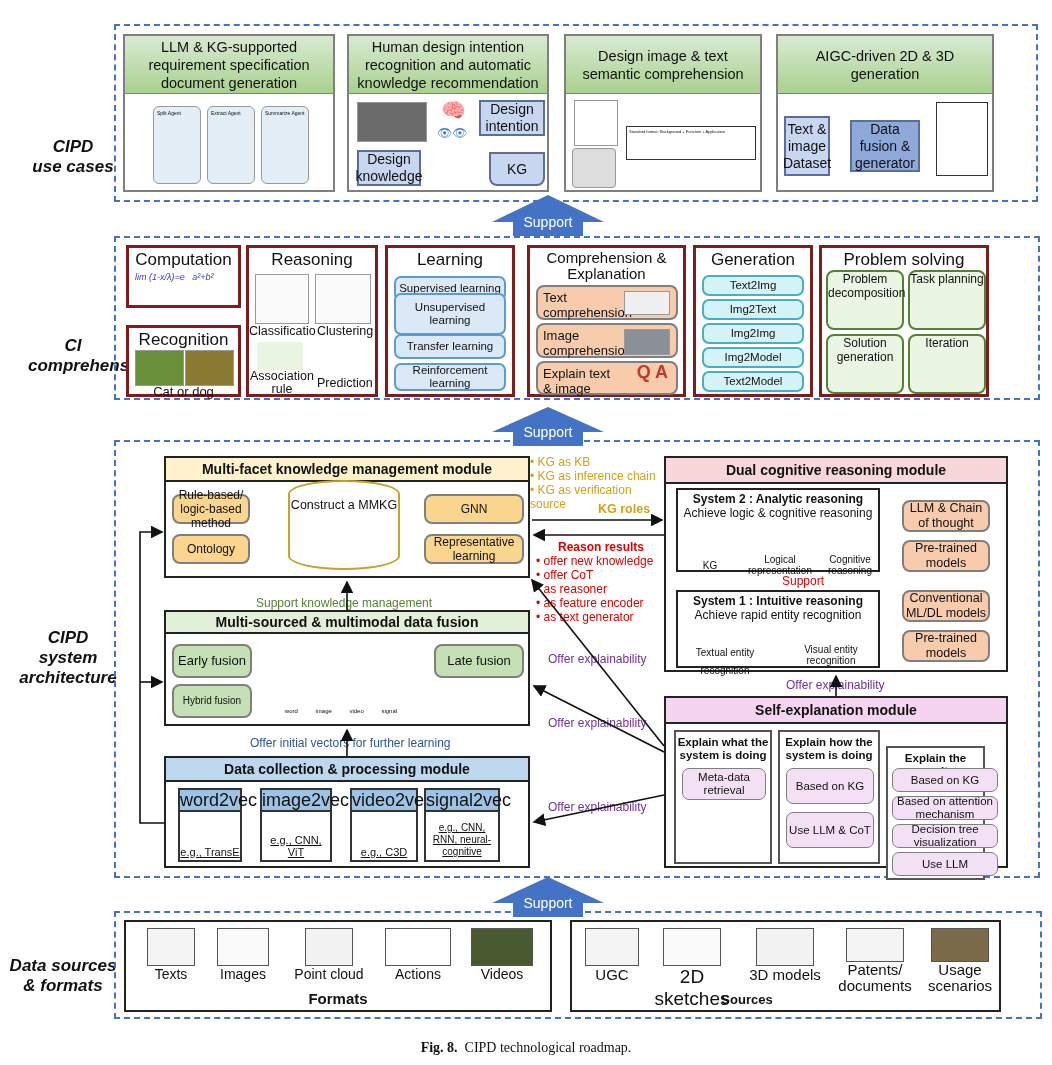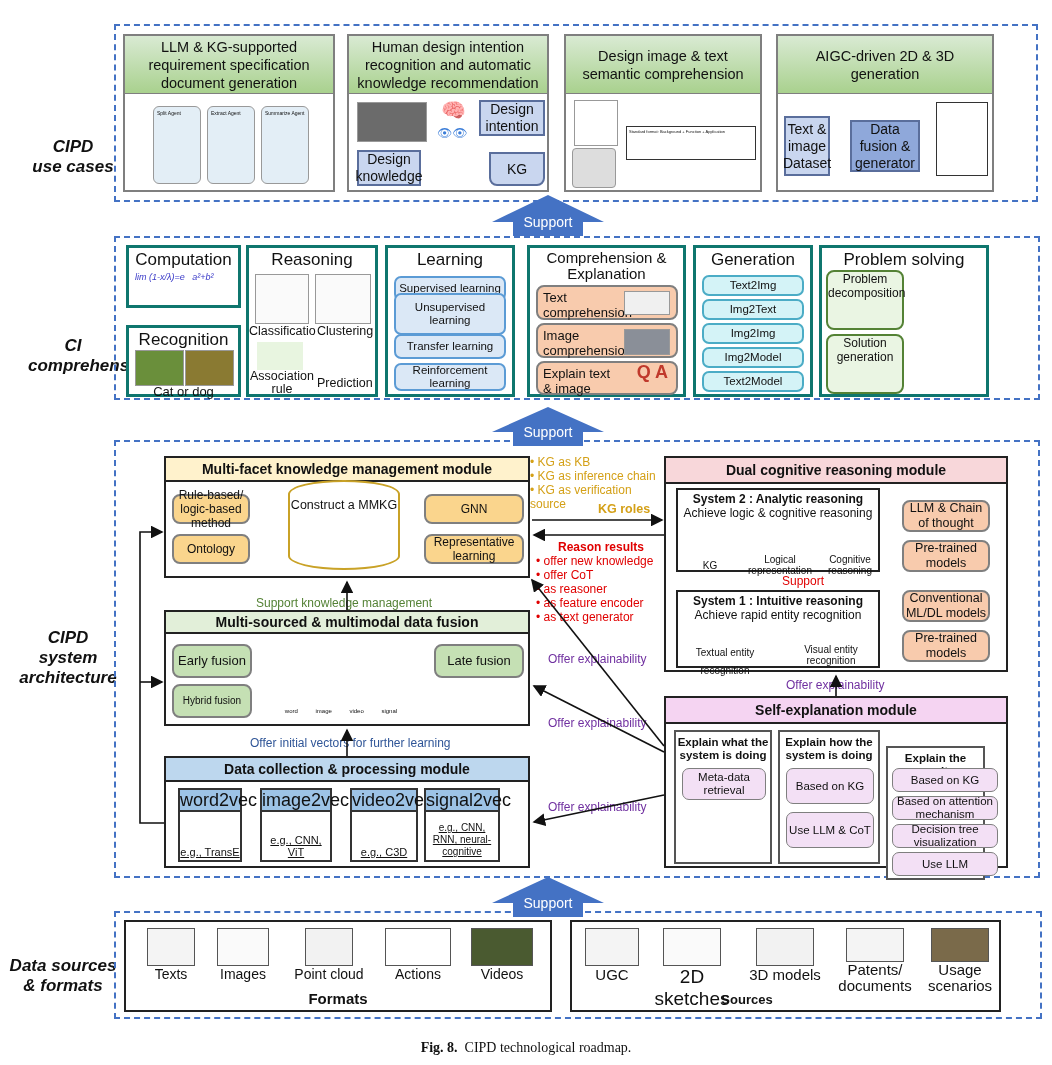--- a/index.html
+++ b/index.html
@@ -6,21 +6,21 @@
   body{width:1052px;height:1065px;position:relative;overflow:hidden;font-family:"Liberation Sans",sans-serif;color:#111;}
   .abs{position:absolute;}
   .dash{position:absolute;border:2px dashed #4472c4;box-sizing:border-box;}
   .rowlabel{position:absolute;font-style:italic;font-weight:bold;font-size:17px;text-align:center;line-height:20px;}
   
   .uc{position:absolute;border:2px solid #7f7f7f;box-sizing:border-box;background:#fff;}
   .uc .hd{background:linear-gradient(#d9ead3,#a9d18e);height:58px;border-bottom:1px solid #7f7f7f;display:flex;align-items:center;justify-content:center;text-align:center;font-size:14.5px;line-height:18px;padding:0 4px;box-sizing:border-box;}
   .bluebox{position:absolute;background:#c9d6ef;border:2px solid #5a6e9c;box-sizing:border-box;display:flex;align-items:center;justify-content:center;text-align:center;font-size:14px;line-height:17px;}
   .ph{position:absolute;background:#eef2f7;border:1px solid #999;box-sizing:border-box;}
   
-  .cb{position:absolute;border:3px solid #0f766e;box-sizing:border-box;background:#fff;}
+  .cb{position:absolute;border:3px solid #7f1d1d;box-sizing:border-box;background:#fff;}
   .cb .t{font-size:17px;text-align:center;margin-top:2px;}
   .pill{position:absolute;border:2px solid #5b9bd5;border-radius:7px;background:#dbe8f6;box-sizing:border-box;display:flex;align-items:center;justify-content:center;text-align:center;font-size:11.5px;line-height:13px;}
   .cyan{background:#d4f3f7;border-color:#4bacc6;}
   .peach{position:absolute;border:2px solid #7f7f7f;border-radius:8px;background:#f8cbad;box-sizing:border-box;font-size:13px;line-height:15px;padding:3px 5px;}
   .gbox{position:absolute;border:2px solid #548235;border-radius:8px;background:#eaf5e3;box-sizing:border-box;text-align:center;font-size:12px;line-height:14px;}
   
   .mod{position:absolute;border:2px solid #222;box-sizing:border-box;background:#fff;}
   .mod .mh{height:30px;border-bottom:2px solid #222;display:flex;align-items:center;justify-content:center;font-weight:bold;font-size:14px;box-sizing:border-box;}
   .obox{position:absolute;border:2px solid #7f7f7f;border-radius:8px;background:#fad58d;box-sizing:border-box;display:flex;align-items:center;justify-content:center;text-align:center;font-size:12px;line-height:14px;}
   .grn{background:#c5e0b4;}
@@ -180,21 +180,23 @@
   <div class="pill cyan" style="left:6px;top:27px;width:102px;height:21px;" data-name="generation-item">Text2Img</div>
   <div class="pill cyan" style="left:6px;top:51px;width:102px;height:21px;" data-name="generation-item">Img2Text</div>
   <div class="pill cyan" style="left:6px;top:75px;width:102px;height:21px;" data-name="generation-item">Img2Img</div>
   <div class="pill cyan" style="left:6px;top:99px;width:102px;height:21px;" data-name="generation-item">Img2Model</div>
   <div class="pill cyan" style="left:6px;top:123px;width:102px;height:21px;" data-name="generation-item">Text2Model</div>
 </div>
 
 <div class="cb" style="left:819px;top:245px;width:170px;height:152px;" data-name="capability-problem-solving">
   <div class="t" data-name="capability-title">Problem solving</div>
   <div class="gbox" style="left:4px;top:22px;width:78px;height:60px;" data-name="problem-solving-item"><span data-name="problem-solving-label">Problem decomposition</span></div>
+  <div class="gbox" style="left:86px;top:22px;width:78px;height:60px;" data-name="problem-solving-item"><span data-name="problem-solving-label">Task planning</span></div>
   <div class="gbox" style="left:4px;top:86px;width:78px;height:60px;" data-name="problem-solving-item"><span data-name="problem-solving-label">Solution generation</span></div>
+  <div class="gbox" style="left:86px;top:86px;width:78px;height:60px;" data-name="problem-solving-item"><span data-name="problem-solving-label">Iteration</span></div>
 </div>
 
 <div class="mod" style="left:164px;top:456px;width:366px;height:122px;" data-name="knowledge-management-module">
   <div class="mh" style="background:#fff2cc;height:24px;" data-name="module-title">Multi-facet knowledge management module</div>
   <div class="obox" style="left:6px;top:36px;width:78px;height:30px;" data-name="kmm-method">Rule-based/ logic-based method</div>
   <div class="obox" style="left:6px;top:76px;width:78px;height:30px;" data-name="kmm-method">Ontology</div>
   <div class="abs" style="left:122px;top:22px;width:112px;height:90px;border:2px solid #c9a227;border-radius:50%/14px;background:#fff;box-sizing:border-box;" data-name="mmkg-cylinder">
     <div style="text-align:center;font-size:12.5px;margin-top:16px;" data-name="mmkg-label">Construct a MMKG</div>
   </div>
   <div class="obox" style="left:258px;top:36px;width:100px;height:30px;" data-name="kmm-method">GNN</div>

